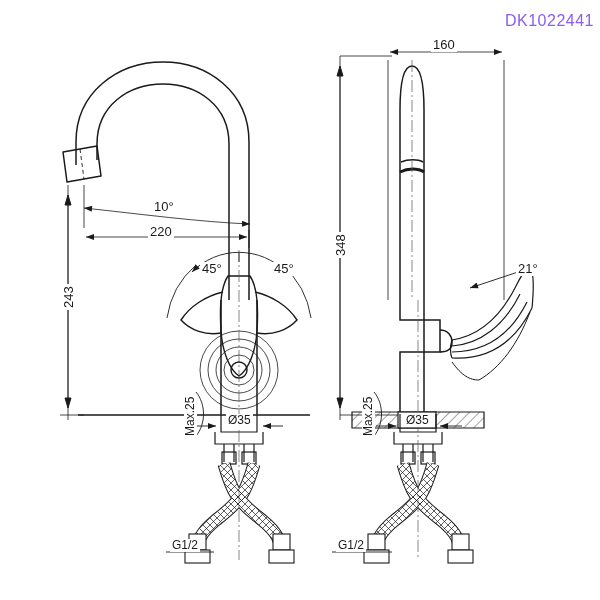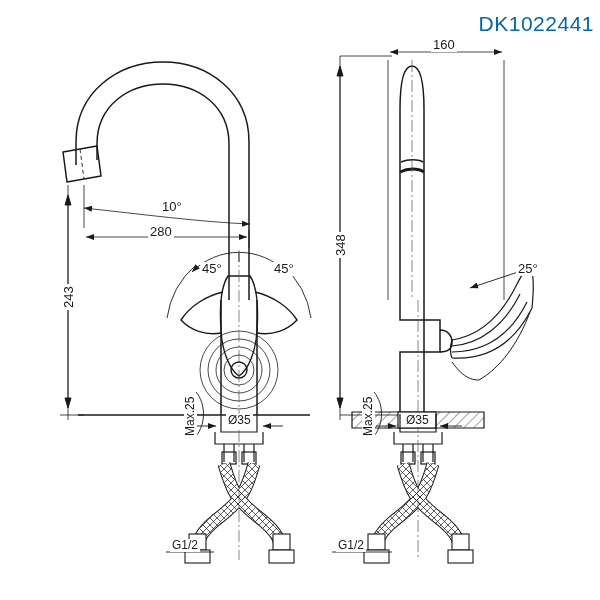--- a/index.html
+++ b/index.html
@@ -1,21 +1,21 @@
 <!DOCTYPE html>
 <html><head>
 <meta charset="utf-8">
 <style>
   html,body{margin:0;padding:0;background:#ffffff;}
   body{width:600px;height:600px;overflow:hidden;
        font-family:"Liberation Sans","DejaVu Sans",sans-serif;color:#1a1a1a;}
   #sheet{position:relative;width:600px;height:600px;background:#fff;}
   #drawing{position:absolute;left:0;top:0;width:600px;height:600px;}
-  .title{position:absolute;right:6px;top:12px;font-size:21px;letter-spacing:.5px;
-         color:#0369a1;white-space:nowrap;}
+  .title{position:absolute;right:6px;top:12px;font-size:16px;letter-spacing:.5px;
+         color:#8b5cf6;white-space:nowrap;}
   .lbl{position:absolute;font-size:13px;color:#1a1a1a;white-space:nowrap;
        background:#fff;padding:0 2px;line-height:1.05;}
   .vlbl{transform:rotate(-90deg);transform-origin:left top;}
 </style>
 </head>
 <body>
 
 <div id="sheet">
 
   <div class="title">DK1022441</div>
@@ -181,29 +181,29 @@
       <line x1="166" y1="552" x2="214" y2="552"></line>
       <path d="M374,392 C384,404 384,424 374,436"></path>
       <line x1="332" y1="552" x2="392" y2="552"></line>
       <line x1="196" y1="426" x2="216" y2="426" marker-end="url(#ar)"></line>
       <line x1="263" y1="426" x2="283" y2="426" marker-start="url(#arl)"></line>
       <line x1="376" y1="426" x2="396" y2="426" marker-end="url(#ar)"></line>
       <line x1="440" y1="426" x2="462" y2="426" marker-start="url(#arl)"></line>
     </g>
   </svg>
 
-  <div class="lbl" style="left:160px;top:200px;">10°</div>
-  <div class="lbl" style="left:148px;top:225px;">280</div>
+  <div class="lbl" style="left:152px;top:200px;">10°</div>
+  <div class="lbl" style="left:148px;top:225px;">220</div>
   <div class="lbl vlbl" style="left:62px;top:310px;">243</div>
   <div class="lbl" style="left:200px;top:262px;">45°</div>
   <div class="lbl" style="left:272px;top:262px;">45°</div>
   <div class="lbl vlbl" style="left:184px;top:438px;font-size:12px;">Max.25</div>
   <div class="lbl" style="left:226px;top:414px;font-size:12px;">Ø35</div>
   <div class="lbl" style="left:170px;top:539px;font-size:12px;">G1/2</div>
 
   <div class="lbl" style="left:431px;top:38px;">160</div>
   <div class="lbl vlbl" style="left:334px;top:258px;">348</div>
-  <div class="lbl" style="left:516px;top:262px;">25°</div>
+  <div class="lbl" style="left:516px;top:262px;">21°</div>
   <div class="lbl vlbl" style="left:362px;top:438px;font-size:12px;">Max.25</div>
   <div class="lbl" style="left:404px;top:414px;font-size:12px;">Ø35</div>
   <div class="lbl" style="left:336px;top:539px;font-size:12px;">G1/2</div>
 
 </div>
 
 </body></html>

